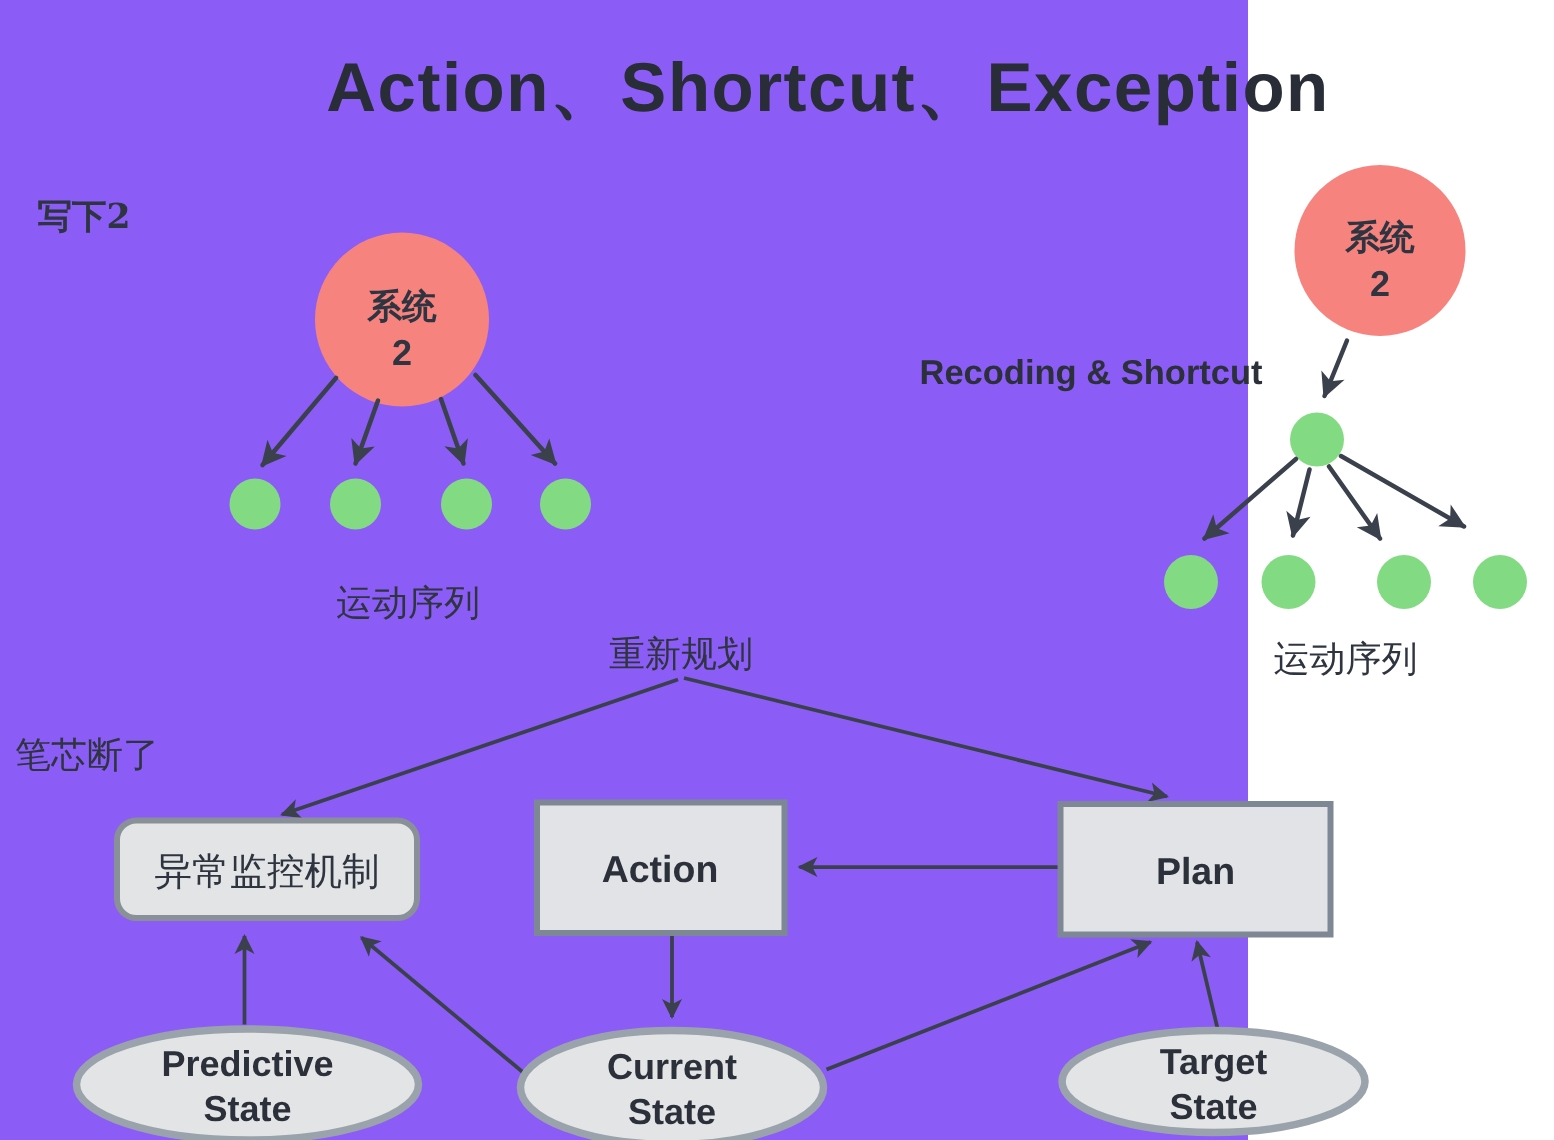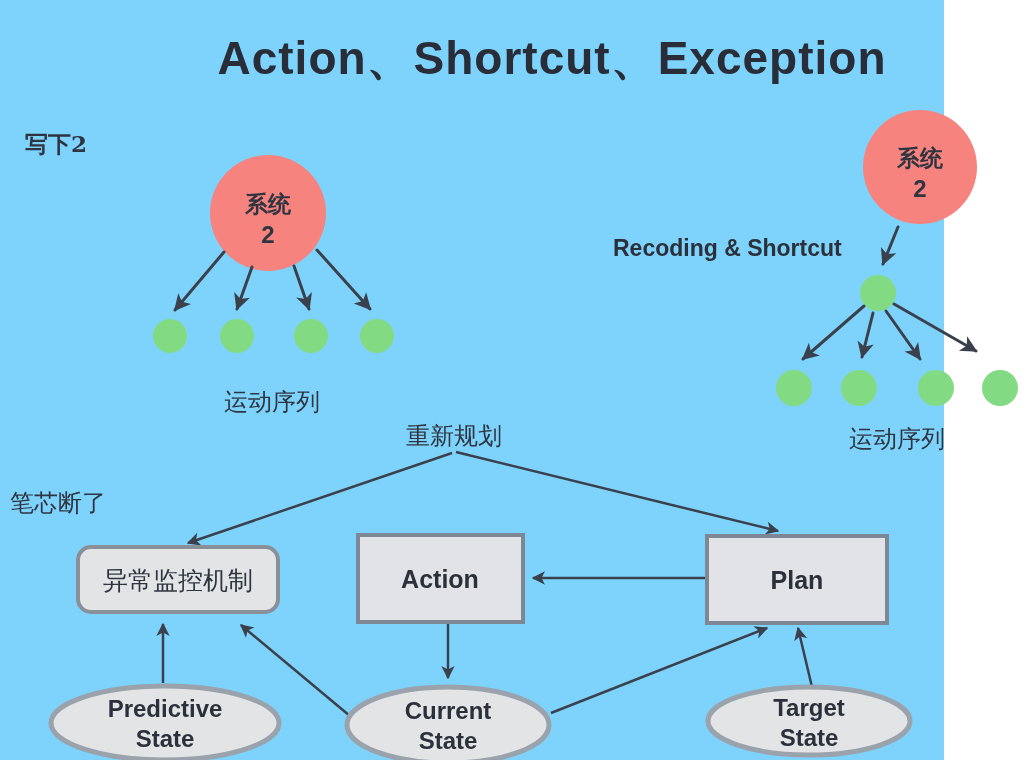--- a/index.html
+++ b/index.html
@@ -5,23 +5,23 @@
   html, body {
     margin: 0;
     padding: 0;
     background: #ffffff;
     width: 1036px;
     height: 760px;
     overflow: hidden;
   }
   .stage {
     position: relative;
-    width: 944px;
+    width: 832px;
     height: 760px;
-    background: #7dd3fc;
+    background: #8b5cf6;
   }
   svg { display: block; }
   text { user-select: none; }
   .title-text {
     font-family: "Liberation Sans", sans-serif;
     font-weight: 700;
     font-size: 46px;
     fill: #282D37;
     letter-spacing: 1px;
   }

